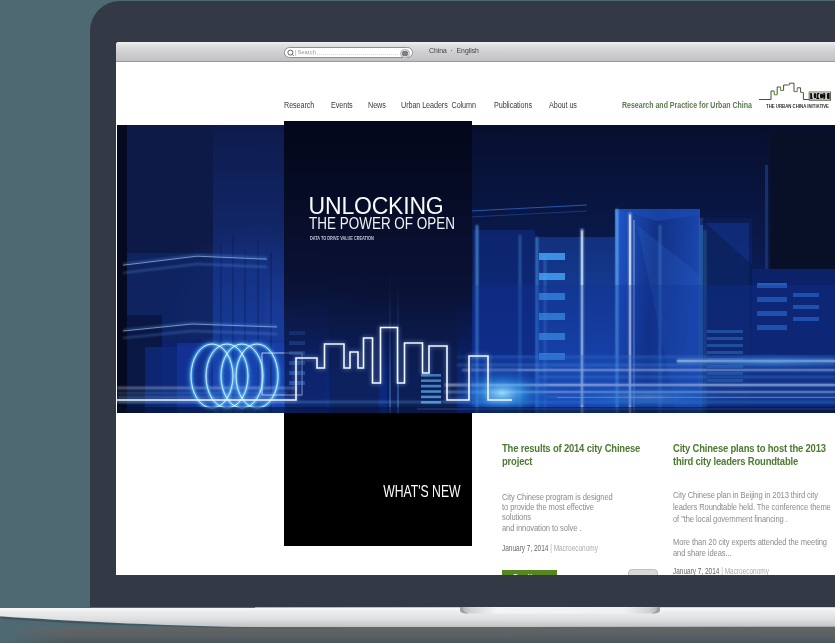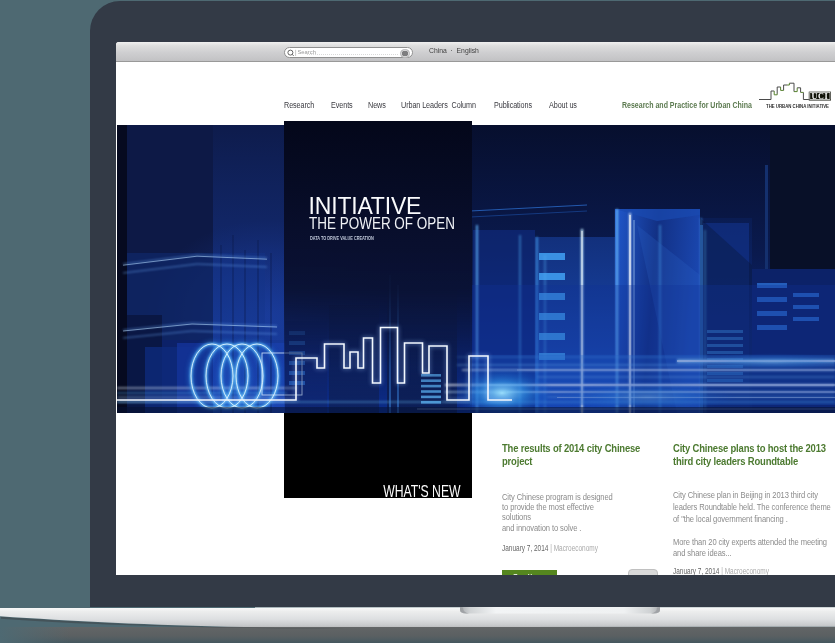--- a/index.html
+++ b/index.html
@@ -11,21 +11,21 @@
   #chrome{left:0;top:0;width:719px;height:18.5px;
      background:linear-gradient(180deg,#f0f0f0 0%,#dedede 20%,#cfcfd1 55%,#c2c2c4 100%);
      border-bottom:1px solid #999;}
   #searchpill{left:167.5px;top:4.5px;width:127px;height:9.5px;background:#fff;border:0.5px solid #909090;border-radius:6px;}
   #chinaeng{left:313px;top:4.8px;font-size:6.8px;color:#3f3f3f;}
   .nav{top:59.2px;font-size:8.5px;color:#3a3a40;letter-spacing:-0.1px;line-height:1;transform:scaleX(0.85);transform-origin:left top;}
   #tagline{left:506px;top:59.9px;font-size:8.2px;color:#5c7a50;line-height:1;font-weight:bold;transform:scaleX(0.855);transform-origin:left top;}
   #hero{left:1px;top:83px;width:718px;height:288px;}
   #panel{left:168px;top:79px;width:188px;height:292px;
      background:linear-gradient(180deg,#04071a 0%,#060b24 22%,#090f2e 42%,rgba(10,18,52,0.95) 58%,rgba(10,22,66,0.72) 72%,rgba(9,26,80,0.38) 85%,rgba(8,30,92,0.12) 100%);}
-  #blackbox{left:168px;top:371px;width:188px;height:85px;background:#000;}
+  #blackbox{left:168px;top:371px;width:188px;height:133px;background:#000;}
   #skyline{left:1px;top:278px;width:403px;height:84px;}
   .heroText{color:#fff;line-height:1;}
   #t1{left:192.6px;top:152.5px;font-size:23px;letter-spacing:-0.2px;color:#fafbfd;}
   #t2{left:192.6px;top:172.8px;font-size:17.3px;color:#f0f2f6;transform:scaleX(0.78);transform-origin:left top;}
   #t3{left:194px;top:193.1px;font-size:6px;font-weight:bold;letter-spacing:0;color:#c3cbdc;transform:scaleX(0.64);transform-origin:left top;}
   #whatsnew{right:11px;top:70.1px;color:#fdfdfd;font-size:16.5px;letter-spacing:0;line-height:1;transform:scaleX(0.74);transform-origin:right top;}
   .hl{font-size:10.5px;font-weight:bold;color:#4c7a30;line-height:13px;white-space:nowrap;letter-spacing:-0.2px;transform:scaleX(0.9);transform-origin:left top;}
   .body{font-size:8.7px;color:#8b8b8b;line-height:10.2px;white-space:nowrap;letter-spacing:-0.1px;transform:scaleX(0.87);transform-origin:left top;}
   .body2{font-size:8.7px;color:#8b8b8b;line-height:11.9px;white-space:nowrap;letter-spacing:-0.1px;transform:scaleX(0.87);transform-origin:left top;}
   .meta{font-size:8.3px;color:#666;line-height:1;white-space:nowrap;transform:scaleX(0.78);transform-origin:left top;}
@@ -294,21 +294,21 @@
       <rect x="0" y="282" width="718" height="6" fill="#051030" opacity="0.55"></rect>
     </svg>
     <div class="abs" id="panel"></div>
 
     <svg class="abs" id="skyline" viewBox="0 0 403 84" width="403" height="84">
       <g fill="none">
         <path filter="blur(2px)" d="M0,80 L179,80 L179,38 L200,38 L200,48 L207.5,48 L207.5,24 L227,24 L227,48 L233,48 L233,32 L241,32 L241,48 L246.5,48 L246.5,18 L255.5,18 L255.5,63 L263.5,63 L263.5,7.5 L280.5,7.5 L280.5,63 L287.5,63 L287.5,23 L305.5,23 L305.5,53 L312,53 L312,26 L330,26 L330,80 L352,80 L352,36 L371,36 L371,80 L395,80" stroke="#9fc6ff" stroke-width="3" opacity="0.4"></path>
         <path d="M0,80 L179,80 L179,38 L200,38 L200,48 L207.5,48 L207.5,24 L227,24 L227,48 L233,48 L233,32 L241,32 L241,48 L246.5,48 L246.5,18 L255.5,18 L255.5,63 L263.5,63 L263.5,7.5 L280.5,7.5 L280.5,63 L287.5,63 L287.5,23 L305.5,23 L305.5,53 L312,53 L312,26 L330,26 L330,80 L352,80 L352,36 L371,36 L371,80 L395,80" stroke="#f4f9ff" stroke-width="1.6"></path>
       </g>
     </svg>
-    <div class="abs heroText" id="t1">INITIATIVE</div>
+    <div class="abs heroText" id="t1">UNLOCKING</div>
     <div class="abs heroText" id="t2">THE POWER OF OPEN</div>
     <div class="abs heroText" id="t3">DATA TO DRIVE VALUE CREATION</div>
     <div class="abs" id="blackbox">
       <div class="abs" id="whatsnew">WHAT'S NEW</div>
     </div>
 
     <div class="abs hl" style="left:386px;top:399.5px;">The results of 2014 city Chinese<br>project</div>
     <div class="abs body" style="left:386px;top:450px;">City Chinese program is designed<br>to provide the most effective<br>solutions<br>and innovation to solve .</div>
     <div class="abs meta" style="left:386px;top:502.2px;">January 7, 2014 <span class="lt">| Macroeconomy</span></div>
     <div class="abs" id="btn">Continue Reading</div>

